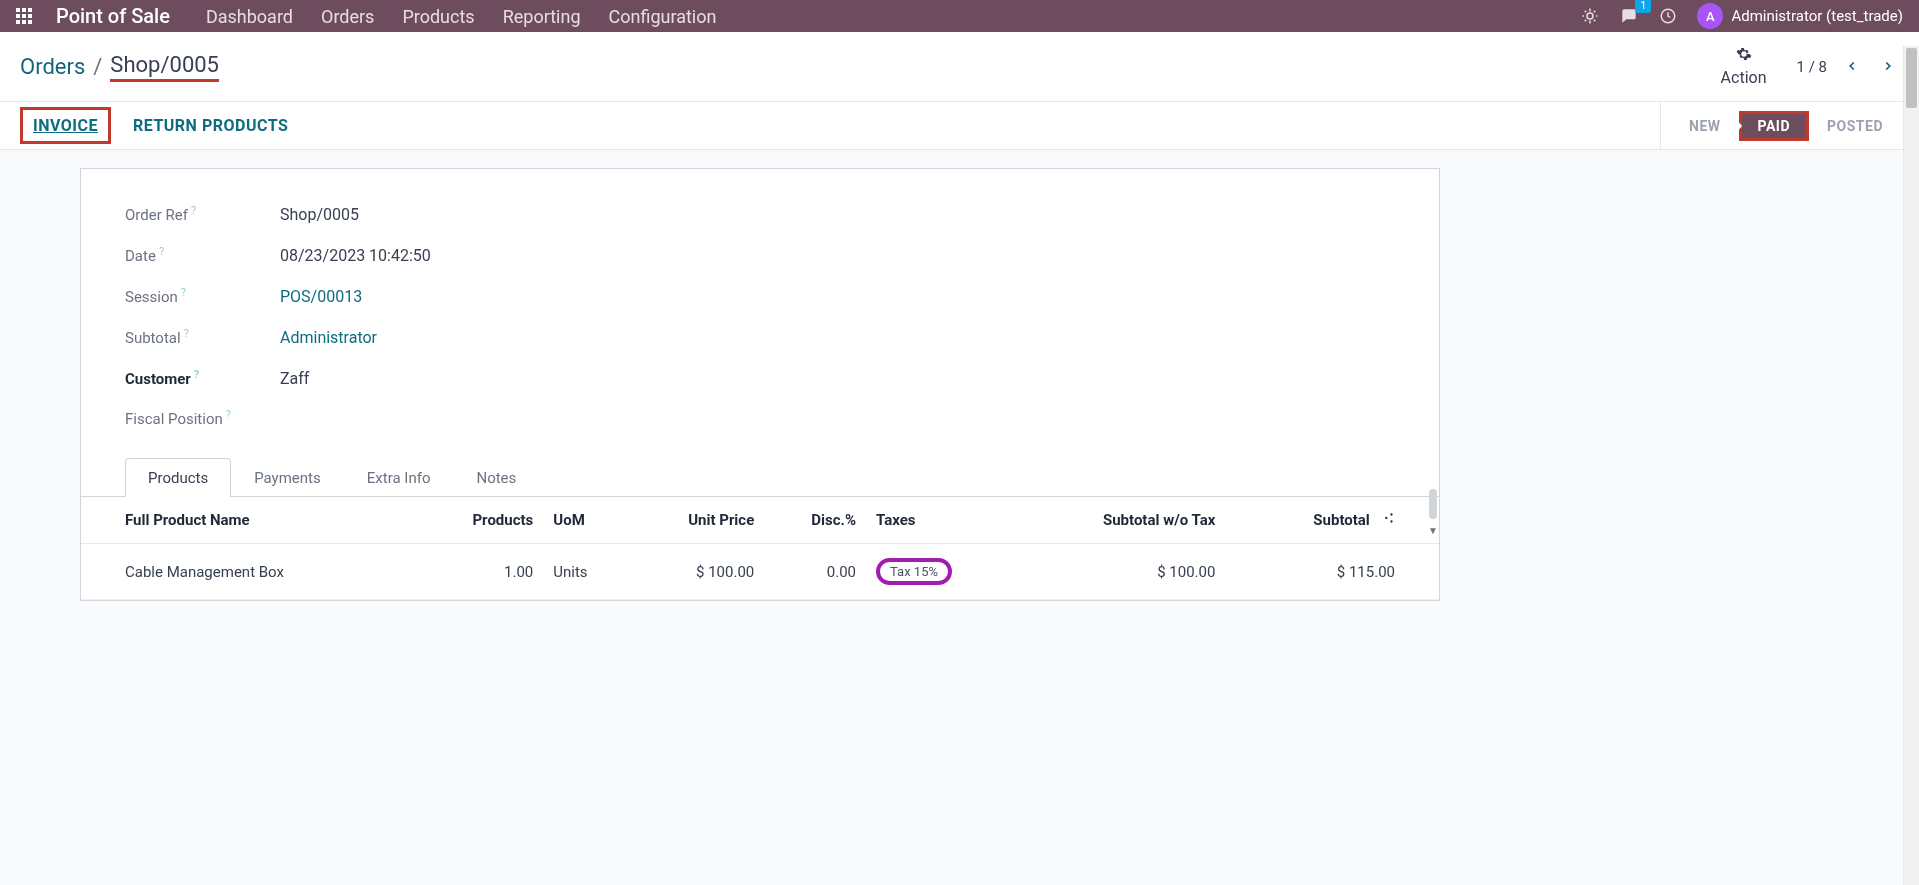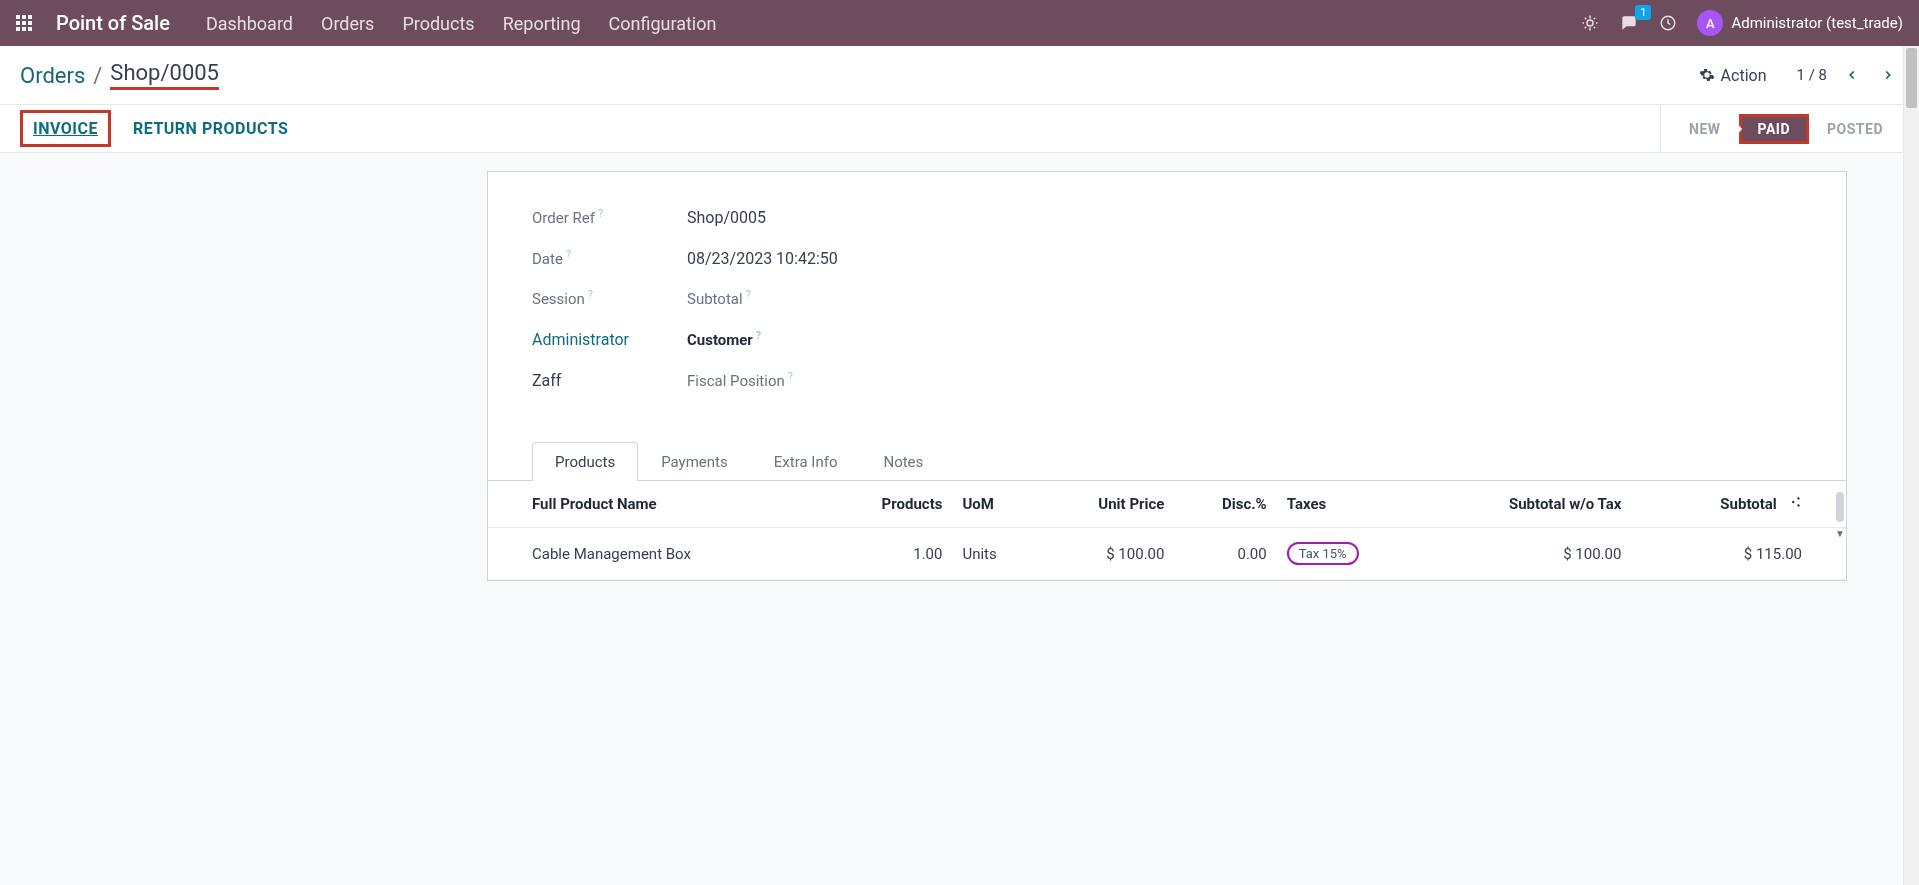--- a/index.html
+++ b/index.html
@@ -1,56 +1,56 @@
 <!DOCTYPE html>
 <html><head>
 <meta charset="utf-8">
 <style>
 * { box-sizing: border-box; margin: 0; padding: 0; }
 body { font-family: -apple-system, BlinkMacSystemFont, "Segoe UI", Roboto, sans-serif; font-size: 14px; color: #374151; background: #f9fafb; overflow-x: hidden; }
 
 
-.topnav { background: #6d4c5d; color: #fff; height: 46px; display: flex; align-items: center; padding: 0 16px; gap: 24px; }
+.topnav { background: #6d4c5d; color: #fff; height: 32px; display: flex; align-items: center; padding: 0 16px; gap: 24px; }
 .topnav .apps-icon { display: grid; grid-template-columns: repeat(3, 4px); grid-template-rows: repeat(3, 4px); gap: 2px; cursor: pointer; }
 .topnav .apps-icon span { background: #fff; width: 4px; height: 4px; }
 .topnav .brand { font-size: 20px; font-weight: 500; color: #fff; }
 .topnav .menu { display: flex; gap: 28px; margin-left: 12px; }
 .topnav .menu a { color: #e8dde3; text-decoration: none; font-size: 18px; cursor: pointer; }
 .topnav .spacer { flex: 1; }
 .topnav .icons { display: flex; align-items: center; gap: 20px; }
 .topnav .icon-btn { color: #e8dde3; cursor: pointer; position: relative; display: flex; align-items: center; }
 .topnav .badge { position: absolute; top: -8px; right: -12px; background: #0ea5e9; color: #fff; font-size: 11px; padding: 1px 5px; border-radius: 3px; }
 .topnav .user { display: flex; align-items: center; gap: 8px; cursor: pointer; }
 .topnav .avatar { width: 26px; height: 26px; border-radius: 50%; background: #a855f7; color: #fff; display: flex; align-items: center; justify-content: center; font-size: 13px; font-weight: 500; }
 .topnav .username { font-size: 15px; color: #fff; }
 
 
 .controlbar { background: #fff; padding: 14px 20px; display: flex; align-items: center; border-bottom: 1px solid #e5e7eb; }
 .breadcrumb { font-size: 22px; display: flex; align-items: center; gap: 8px; }
 .breadcrumb a { color: #17657a; text-decoration: none; cursor: pointer; }
 .breadcrumb .sep { color: #6b7280; }
 .breadcrumb .current { color: #374151; border-bottom: 3px solid #c0392b; padding-bottom: 2px; }
 .controlbar .spacer { flex: 1; }
-.action-btn { display: flex; align-items: center; gap: 6px; color: #374151; font-size: 16px; cursor: pointer; margin-right: 30px; }
+.action-btn { display: flex; align-items: center; gap: 6px; color: #374151; font-size: 16px; cursor: pointer; margin-right: 30px; flex-direction: column; }
 .pager { display: flex; align-items: center; gap: 14px; font-size: 15px; color: #374151; }
 .pager .arrow { cursor: pointer; color: #17657a; font-size: 18px; padding: 4px; }
 
 
 .statusrow { background: #fff; display: flex; align-items: stretch; border-bottom: 1px solid #e5e7eb; height: 48px; }
 .statusrow .cmdbtns { display: flex; align-items: center; padding-left: 20px; gap: 16px; }
 .cmdbtn { color: #0d6d7f; font-weight: 700; font-size: 16px; letter-spacing: 0.5px; cursor: pointer; padding: 8px 6px; }
 .cmdbtn.highlight { border: 3px solid #c0392b; padding: 6px 10px; text-decoration: underline; }
 .statusrow .spacer { flex: 1; }
 .statusbar { display: flex; align-items: center; border-left: 1px solid #e5e7eb; height: 100%; padding: 0 18px 0 10px; gap: 0; }
 .status-step { padding: 0 18px; color: #9ca3af; font-weight: 700; font-size: 14px; letter-spacing: 0.5px; height: 100%; display: flex; align-items: center; position: relative; }
 .status-step.active { background: #6d4c5d; color: #fff; border: 3px solid #c0392b; margin: 4px 0; height: auto; padding: 4px 16px; }
 .status-step.active::before { content: ""; position: absolute; left: -14px; top: 50%; transform: translateY(-50%); border-top: 17px solid transparent; border-bottom: 17px solid transparent; border-left: 14px solid #fff; z-index: 1; }
 
 
-.content-wrap { padding: 18px 72px; display: flex; justify-content: flex-end; margin-left: 8px; }
+.content-wrap { padding: 18px 72px; display: flex; justify-content: flex-start; margin-left: 8px; }
 .sheet { background: #fff; border: 1px solid #d1d5db; width: 100%; max-width: 1360px; padding: 36px 44px 0 44px; position: relative; }
 .form-rows { display: grid; grid-template-columns: 155px 1fr; row-gap: 22px; align-items: center; margin-bottom: 30px; max-width: 700px; }
 .field-label { color: #6b7280; font-size: 15px; display: flex; align-items: flex-start; gap: 3px; }
 .field-label.bold { color: #1f2937; font-weight: 700; }
 .field-label .q { color: #9ccdd6; font-size: 11px; margin-top: -2px; }
 .field-value { font-size: 16px; color: #374151; }
 .field-value.link { color: #0d6d7f; cursor: pointer; }
 
 
 .tabs { display: flex; border-bottom: 1px solid #d1d5db; margin: 0 -44px; padding: 0 44px; }
@@ -58,21 +58,21 @@
 .tab.active { color: #374151; border-color: #d1d5db; background: #fff; border-radius: 4px 4px 0 0; }
 
 
 .table-wrap { margin: 0 -44px; }
 table { width: 100%; border-collapse: collapse; }
 thead th { text-align: left; font-size: 15px; font-weight: 700; color: #1f2937; padding: 14px 10px; border-bottom: 1px solid #e5e7eb; }
 thead th.r, tbody td.r { text-align: right; }
 tbody td { padding: 14px 10px; font-size: 15px; color: #374151; border-bottom: 1px solid #f0f0f0; }
 thead th:first-child, tbody td:first-child { padding-left: 44px; }
 thead th:last-child, tbody td:last-child { padding-right: 44px; }
-.tax-pill { display: inline-block; border: 2px solid #a21caf; border-radius: 14px; padding: 2px 10px; font-size: 13px; color: #4b5563; }
+.tax-pill { display: inline-block; border: 4px solid #a21caf; border-radius: 14px; padding: 2px 10px; font-size: 13px; color: #4b5563; }
 .col-config { cursor: pointer; }
 
 
 .sheet-scroll-hint { position: absolute; right: 2px; top: 320px; width: 8px; height: 30px; background: #d1d5db; border-radius: 4px; }
 .sheet-scroll-arrow { position: absolute; right: 1px; top: 356px; font-size: 10px; color: #6b7280; }
 
 
 .page-scrollbar { position: fixed; right: 0; top: 46px; bottom: 0; width: 16px; background: #f1f1f1; border-left: 1px solid #e5e7eb; }
 .page-scrollbar .thumb { position: absolute; left: 2px; right: 2px; top: 2px; height: 60px; background: #c1c1c1; border-radius: 2px; }
 </style>
@@ -180,20 +180,21 @@
       <div class="field-label">
           <span>Date</span>
           <span class="q">?</span>
         </div>
       <div class="field-value">08/23/2023 10:42:50</div>
 
       <div class="field-label">
           <span>Session</span>
           <span class="q">?</span>
         </div>
+      <div class="field-value link">POS/00013</div>
 
       <div class="field-label">
           <span>Subtotal</span>
           <span class="q">?</span>
         </div>
       <div class="field-value link">Administrator</div>
 
       <div class="field-label bold">
           <span>Customer</span>
           <span class="q">?</span>

